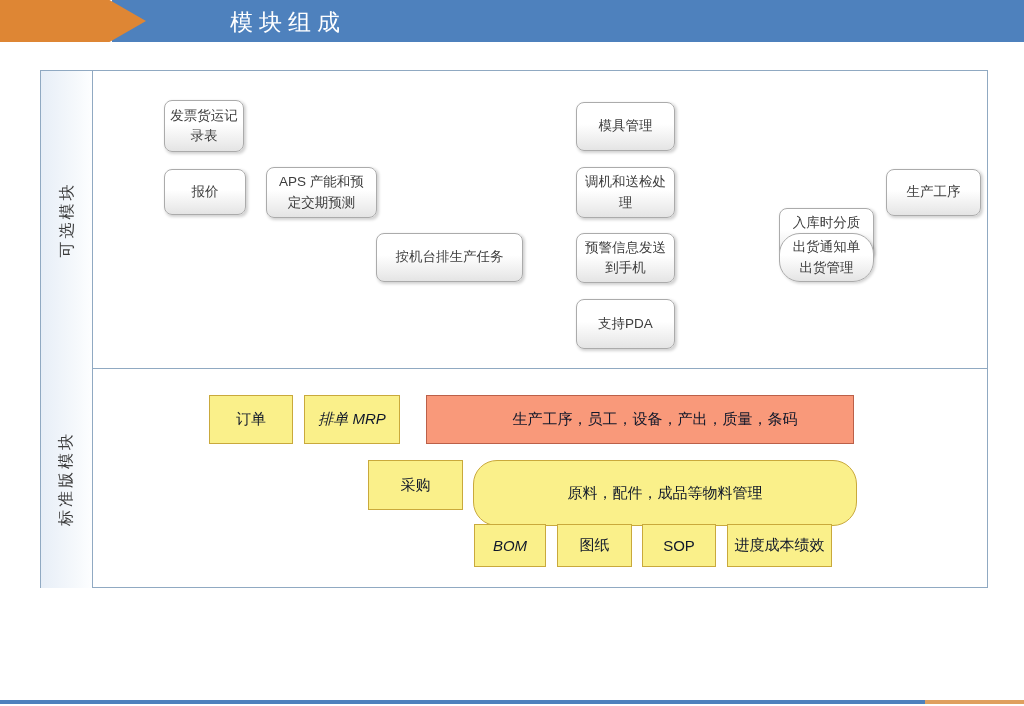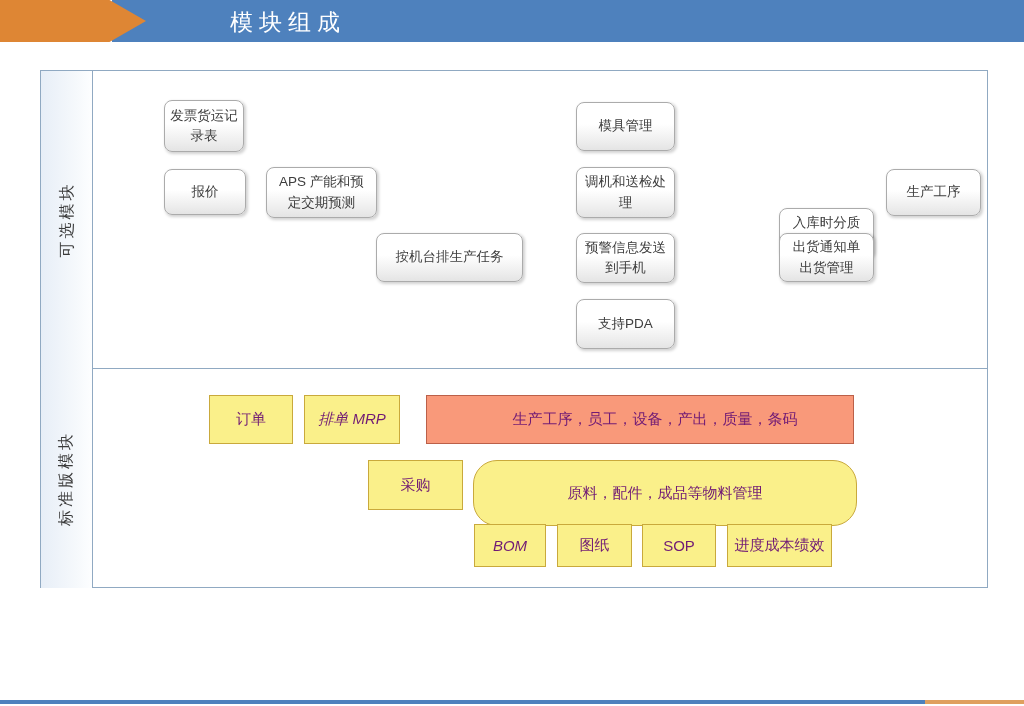--- a/index.html
+++ b/index.html
@@ -48,21 +48,21 @@
   
   .gbox { position:absolute; border:1px solid var(--graybox-border); border-radius:8px;
           background:linear-gradient(#FFFFFF 45%, #ECECEC 85%, #E4E4E4 100%);
           box-shadow:1.5px 1.5px 3px rgba(0,0,0,0.18);
           display:flex; align-items:center; justify-content:center;
           text-align:center; font-size:13.5px; color:var(--text-dark);
           white-space:pre-line; line-height:1.5; }
 
   
   .ybox, .sbox { position:absolute; display:flex; align-items:center; justify-content:center;
-                 text-align:center; font-size:15px; color:#701a75; white-space:pre-line; }
+                 text-align:center; font-size:15px; color:#0f172a; white-space:pre-line; }
   .ybox { background:var(--yellow-fill); border:1.5px solid var(--yellow-border); }
   .sbox { background:var(--salmon-fill); border:1.5px solid var(--salmon-border);padding-left:30px; }
 
   
   .footer-blue   { position:absolute; left:0;    top:700px; width:925px; height:4px; background:var(--footer-blue); }
   .footer-orange { position:absolute; left:925px; top:700px; width:99px; height:4px; background:var(--footer-orange); }
 </style>
 </head>
 <body>
 
@@ -90,21 +90,21 @@
     <div class="gbox" style="left:335px; top:162px; width:147px; height:49px;">按机台排生产任务</div>
     <div class="gbox" style="left:535px; top:31px;  width:99px;  height:49px;">模具管理</div>
     <div class="gbox" style="left:535px; top:96px;  width:99px;  height:51px;">调机和送检处
 理</div>
     <div class="gbox" style="left:535px; top:162px; width:99px;  height:50px;">预警信息发送
 到手机</div>
     <div class="gbox" style="left:535px; top:228px; width:99px;  height:50px;">支持PDA</div>
     <div class="gbox" style="left:738px; top:96px;  width:95px;  height:50px;margin-top:41px;">入库时分质
 量等级</div>
     <div class="gbox" style="left:845px; top:98px;  width:95px;  height:47px;">生产工序</div>
-    <div class="gbox" style="left:738px; top:162px; width:95px;  height:49px;">出货通知单
+    <div class="gbox" style="left:738px; top:162px; width:95px;  height:49px;border-radius:21px;">出货通知单
 出货管理</div>
 
     <div class="ybox" style="left:168px; top:324px; width:84px;  height:49px;">订单</div>
     <div class="ybox" style="left:263px; top:324px; width:96px; height:49px;font-style:italic;">排单 MRP</div>
     <div class="sbox" style="left:385px; top:324px; width:428px; height:49px;">生产工序，员工，设备，产出，质量，条码</div>
     <div class="ybox" style="left:327px; top:389px; width:95px;  height:50px;">采购</div>
     <div class="ybox" style="left:432px; top:389px; width:384px; height:66px;border-radius:24px;">原料，配件，成品等物料管理</div>
     <div class="ybox" style="left:433px; top:453px; width:72px;  height:43px;font-style:italic;">BOM</div>
     <div class="ybox" style="left:516px; top:453px; width:75px;  height:43px;">图纸</div>
     <div class="ybox" style="left:601px; top:453px; width:74px;  height:43px;">SOP</div>

